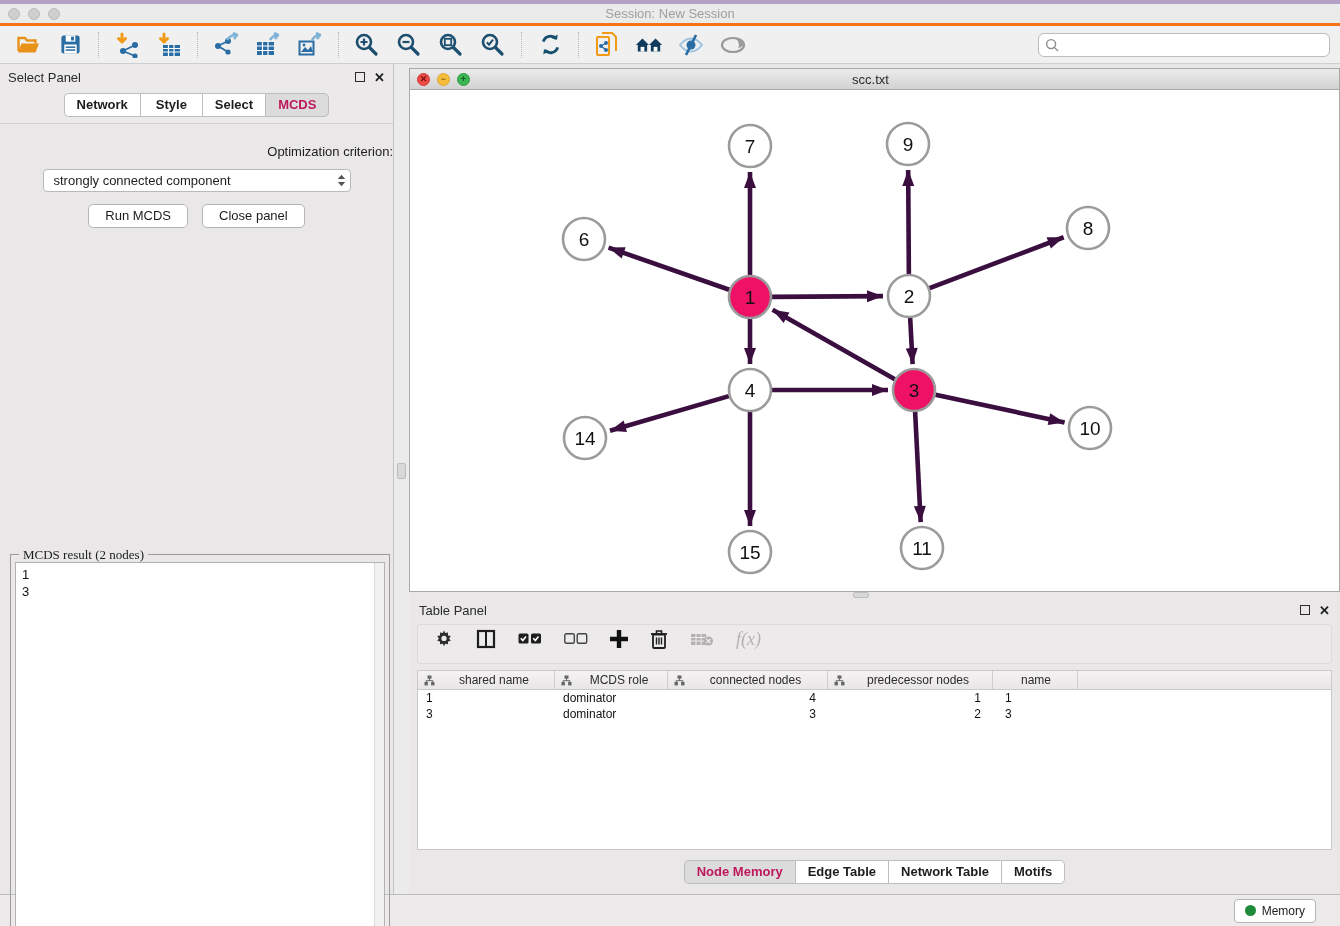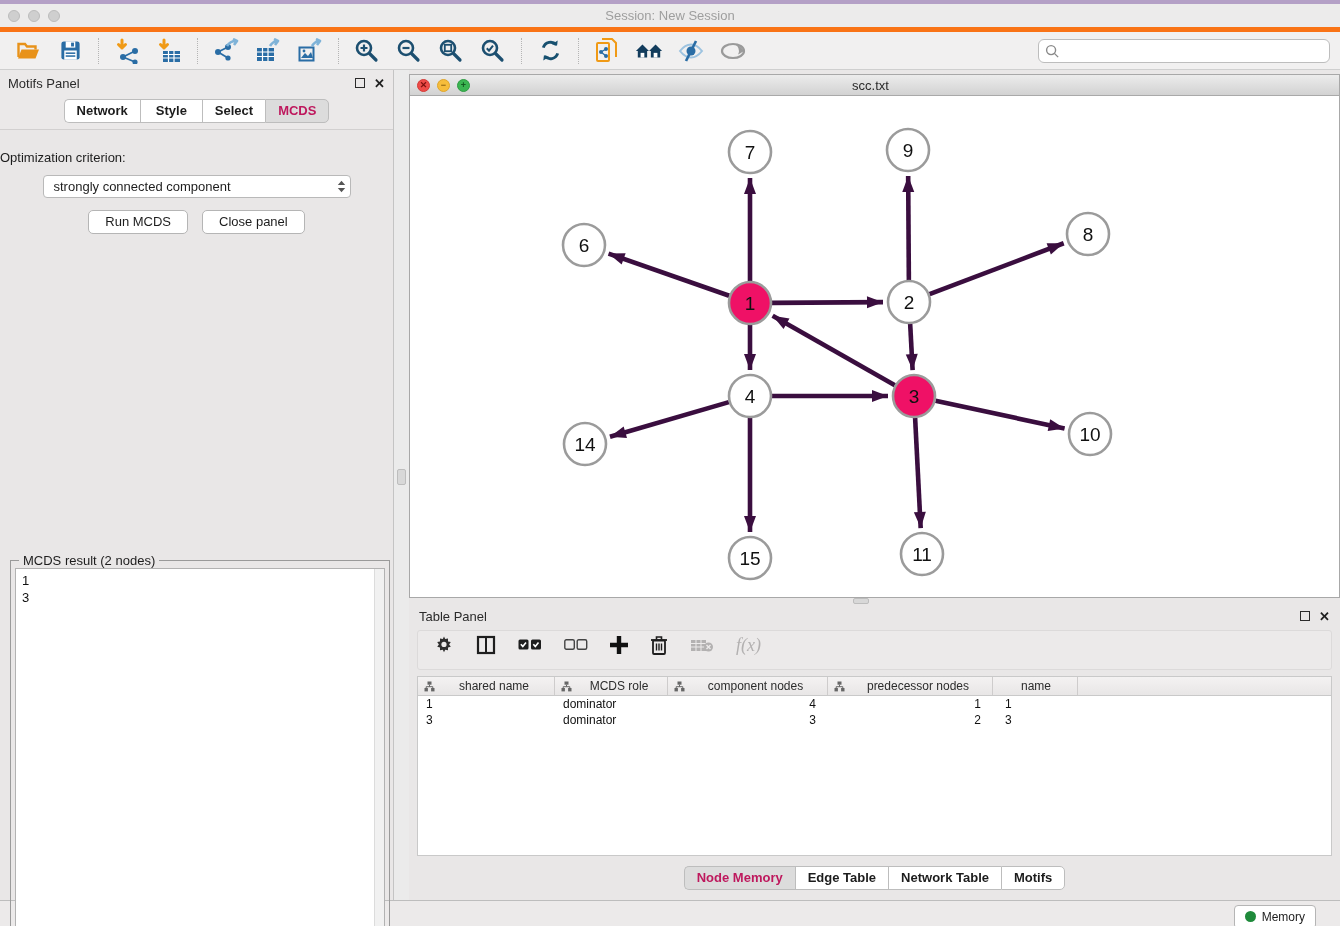--- a/index.html
+++ b/index.html
@@ -1,21 +1,21 @@
 <!DOCTYPE html>
 <html><head>
 <meta charset="utf-8">
 <style>
   * { margin:0; padding:0; box-sizing:border-box; }
   html,body { width:1340px; height:926px; font-family:"Liberation Sans", sans-serif; background:#ececec; overflow:hidden; }
   .app { position:relative; width:1340px; height:926px; background:#ececec; }
 
   
   .mac-strip { height:4px; background:#b4a0c6; }
-  .titlebar { height:28px; background:#ecebeb; border-bottom:5px solid #f97316; position:relative; display:flex; align-items:center; }
+  .titlebar { height:22px; background:#ecebeb; border-bottom:3px solid #f97316; position:relative; display:flex; align-items:center; }
   .traffic { display:flex; gap:8px; margin-left:8px; }
   .tl-dot { width:12px; height:12px; border-radius:50%; background:#cfcfcf; border:1px solid #bcbcbc; display:flex; align-items:center; justify-content:center; font-size:8px; line-height:1; color:transparent; }
   .win-title { position:absolute; left:0; right:0; text-align:center; font-size:13px; color:#9e9e9e; pointer-events:none; }
 
   
   .toolbar { height:38px; background:#f1f0f0; border-bottom:1px solid #cfcfcf; display:flex; align-items:center; padding:0 10px; }
   .tb-group { display:flex; align-items:center; gap:14px; padding:0 14px; }
   .tb-sep { width:1px; height:26px; border-left:1px dotted #b5b5b5; }
   .tb-btn { width:28px; height:28px; display:flex; align-items:center; justify-content:center; background:none; border:none; cursor:pointer; }
   .search-wrap { margin-left:auto; position:relative; }
@@ -35,29 +35,29 @@
   .panel-winbtns { margin-left:auto; display:flex; align-items:center; gap:9px; }
   .float-btn { width:10px; height:10px; border:1.6px solid #2b2b2b; background:transparent; display:inline-block; cursor:pointer; }
   .close-btn { font-size:13px; font-weight:bold; color:#1e1e1e; cursor:pointer; line-height:1; }
   .cp-tabs { display:flex; justify-content:center; padding:3px 0 0 0; }
   .seg { display:flex; }
   .seg-tab { min-width:62px; padding:3px 12px 4px; font-size:13px; font-weight:600; color:#1c1c1c; background:#fff; border:1px solid #bdbdbd; border-right:none; text-align:center; cursor:pointer; }
   .seg-tab:first-child { border-radius:5px 0 0 5px; }
   .seg-tab:last-child { border-right:1px solid #bdbdbd; border-radius:0 5px 5px 0; }
   .seg-tab.selected { background:#dcdcdc; color:#be185d; }
   .cp-content { flex:1; margin-top:6px; border-top:1px solid #d2d0d0; background:#e9e7e7; position:relative; }
-  .opt-label { text-align:left; font-size:13px; color:#1d1d1d; margin-top:20px; }
+  .opt-label { text-align:right; font-size:13px; color:#1d1d1d; margin-top:20px; }
   .combo { width:308px; height:23px; margin:10px auto 0; background:#fff; border:1px solid #b9b9b9; border-radius:4px; display:flex; align-items:center; padding:0 4px 0 10px; font-size:13px; color:#1d1d1d; cursor:pointer; }
   .combo-arrows { margin-left:auto; display:flex; flex-direction:column; align-items:center; line-height:0; gap:1px; }
   .combo-arrows svg { display:block; }
   .btn-row { display:flex; justify-content:center; gap:14px; margin-top:12px; }
   .mac-btn { background:#fff; border:1px solid #b5b5b5; border-radius:5px; padding:3px 16px 4px; font-size:13px; color:#1d1d1d; cursor:pointer; font-family:"Liberation Sans", sans-serif; }
 
   .result-box { position:absolute; left:10px; top:430px; width:380px; height:378px; border:1px solid #9a9a9a; }
-  .result-label { position:absolute; top:-8px; left:8px; background:#e9e7e7; padding:0 4px; font-size:13px; color:#1d1d1d; }
+  .result-label { position:absolute; top:-8px; left:8px; background:#e9e7e7; padding:0 4px; font-size:13px; color:#1d1d1d;font-family:Liberation Serif, serif; }
   .result-inner { position:absolute; left:4px; right:4px; top:7px; bottom:4px; background:#fff; border:1px solid #b2b2b2; }
   .result-scroll { position:absolute; right:0; top:0; bottom:0; width:10px; background:#f1f1f1; border-left:1px solid #dcdcdc; }
   .result-line { font-size:13px; color:#111; line-height:17px; padding:0 6px; }
   .result-inner .result-line:first-child { padding-top:3px; }
 
   
   .net-window { height:524px; margin:0; border:1px solid #a8a8a8; display:flex; flex-direction:column; background:#fff; }
   .nw-titlebar { height:21px; background:linear-gradient(#ececec,#d2d2d2); border-bottom:1px solid #a9a9a9; position:relative; display:flex; align-items:center; flex:none; }
   .nw-traffic { display:flex; gap:7px; margin-left:7px; }
   .nw-dot { width:13px; height:13px; border-radius:50%; display:flex; align-items:center; justify-content:center; font-size:9px; font-weight:bold; line-height:1; cursor:pointer; }
@@ -258,21 +258,21 @@
           <path d="M10 10l4 4" stroke="#8a8a8a" stroke-width="1.5"></path>
         </svg>
       <input class="search-input" type="text" value="" style="">
     </div>
   </div>
 
   <div class="main">
 
     <div class="control-panel">
       <div class="cp-header">
-        <span class="cp-title">Motifs Panel</span>
+        <span class="cp-title">Select Panel</span>
         <span class="panel-winbtns">
           <span class="float-btn"></span>
           <span class="close-btn">✕</span>
         </span>
       </div>
       <div class="cp-tabs">
         <div class="seg">
           <div class="seg-tab">Network</div>
           <div class="seg-tab">Style</div>
           <div class="seg-tab">Select</div>
@@ -456,21 +456,21 @@
                 </svg>
                 <span class="th-label">MCDS role</span>
               </div>
               <div class="th" style="width: 160px;">
                 <svg width="11" height="11" viewBox="0 0 11 11" style="flex:none;margin-right:3px;">
                   <rect x="3.5" y="0.5" width="4" height="3.2" fill="#666"></rect>
                   <rect x="0.5" y="7" width="3.4" height="3.4" fill="#666"></rect>
                   <rect x="7.1" y="7" width="3.4" height="3.4" fill="#666"></rect>
                   <path d="M5.5 3.7v2M2.2 7V5.7h6.6V7" stroke="#666" fill="none" stroke-width="1"></path>
                 </svg>
-                <span class="th-label">component nodes</span>
+                <span class="th-label">connected nodes</span>
               </div>
               <div class="th" style="width: 165px;">
                 <svg width="11" height="11" viewBox="0 0 11 11" style="flex:none;margin-right:3px;">
                   <rect x="3.5" y="0.5" width="4" height="3.2" fill="#666"></rect>
                   <rect x="0.5" y="7" width="3.4" height="3.4" fill="#666"></rect>
                   <rect x="7.1" y="7" width="3.4" height="3.4" fill="#666"></rect>
                   <path d="M5.5 3.7v2M2.2 7V5.7h6.6V7" stroke="#666" fill="none" stroke-width="1"></path>
                 </svg>
                 <span class="th-label">predecessor nodes</span>
               </div>

